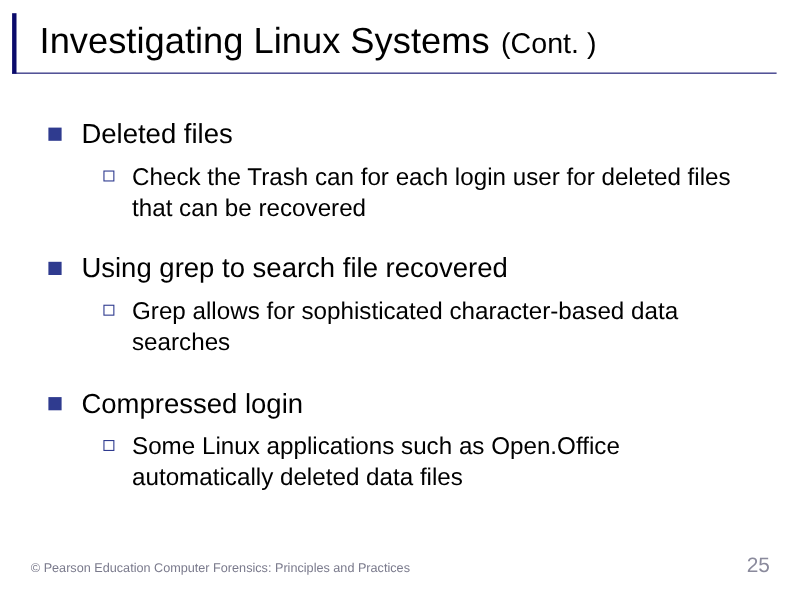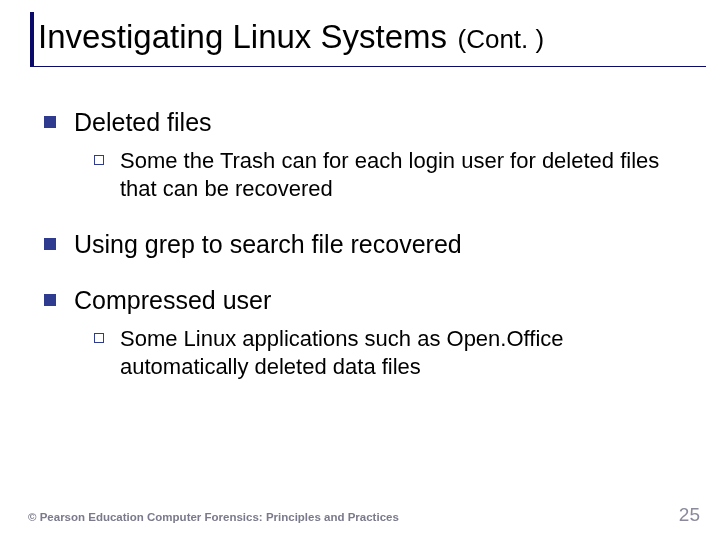--- a/index.html
+++ b/index.html
@@ -7,22 +7,22 @@
     width: 720px;
     height: 540px;
     background: #ffffff;
     font-family: Arial, Helvetica, sans-serif;
     position: relative;
     overflow: hidden;
   }
   .title-wrap {
     border-left: 4px solid #0a0a6b;
     border-bottom: 1px solid #0a0a6b;
-    margin: 12px 14px 0 30px;
-    padding: 6px 0 10px 4px;
+    margin: 12px 14px 0 11px;
+    padding: 6px 0 10px 21px;
   }
   .title-main {
     display: inline;
     font-size: 33px;
     color: #000;
     font-weight: 400;
   }
   .title-cont {
     display: inline;
     font-size: 26px;
@@ -79,21 +79,20 @@
     bottom: 14px;
     left: 28px;
     right: 20px;
     display: flex;
     justify-content: space-between;
     align-items: baseline;
   }
   .copyright {
     font-size: 11.5px;
     color: #7a7a8c;
-    font-weight: bold;
   }
   .page-num {
     font-size: 19px;
     color: #8a8a9c;
   }
 </style>
 </head>
 <body>
 
 <div class="title-wrap">
@@ -103,35 +102,39 @@
 
 <div class="content">
 
   <div class="section">
     <div class="bullet-row">
       <div class="sq-filled"></div>
       <div class="bullet-label">Deleted files</div>
     </div>
     <div class="sub-row">
       <div class="sq-hollow"></div>
-      <div class="sub-text">Some the Trash can for each login user for deleted files that can be recovered</div>
+      <div class="sub-text">Check the Trash can for each login user for deleted files that can be recovered</div>
     </div>
   </div>
 
   <div class="section">
     <div class="bullet-row">
       <div class="sq-filled"></div>
       <div class="bullet-label">Using grep to search file recovered</div>
     </div>
+    <div class="sub-row">
+      <div class="sq-hollow"></div>
+      <div class="sub-text">Grep allows for sophisticated character-based data searches</div>
+    </div>
   </div>
 
   <div class="section">
     <div class="bullet-row">
       <div class="sq-filled"></div>
-      <div class="bullet-label">Compressed user</div>
+      <div class="bullet-label">Compressed login</div>
     </div>
     <div class="sub-row">
       <div class="sq-hollow"></div>
       <div class="sub-text">Some Linux applications such as Open.Office automatically deleted data files</div>
     </div>
   </div>
 
 </div>
 
 <div class="footer">

